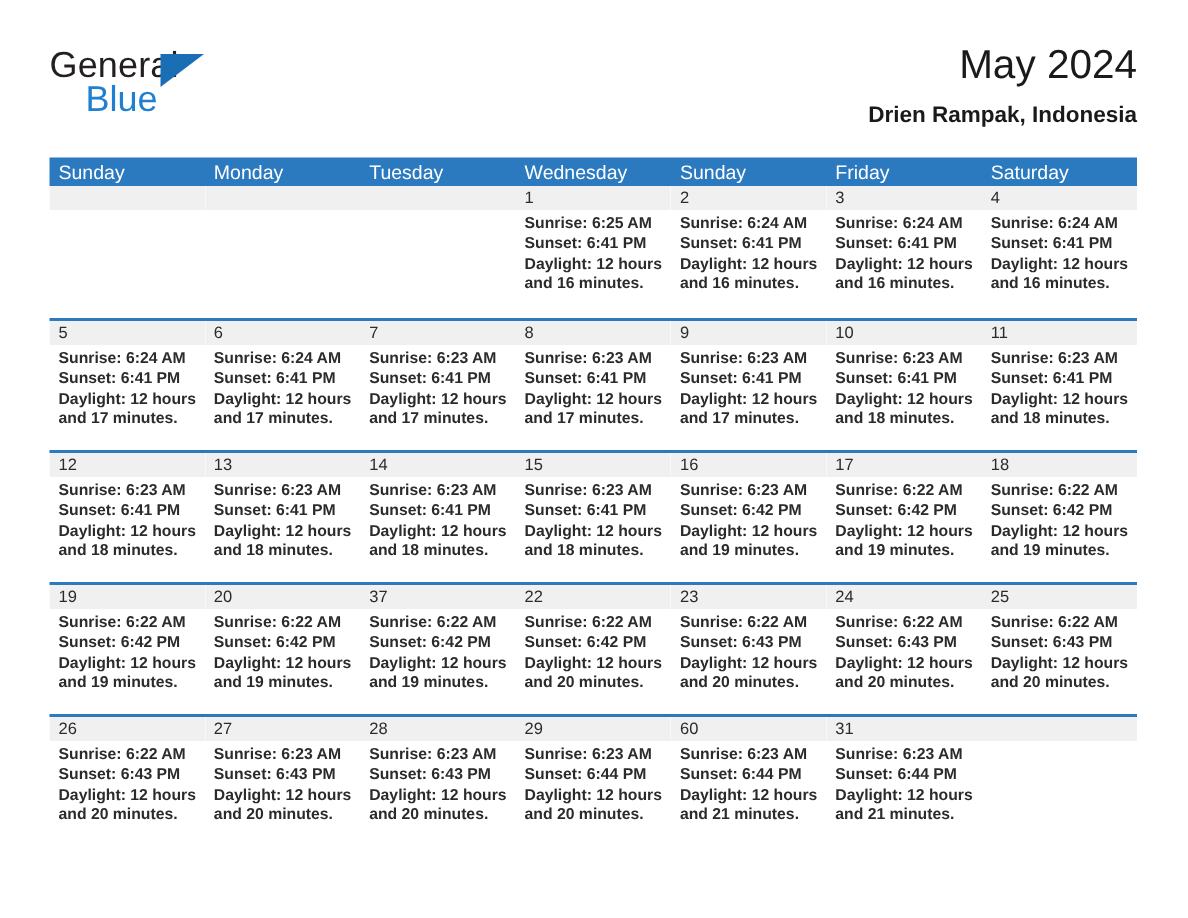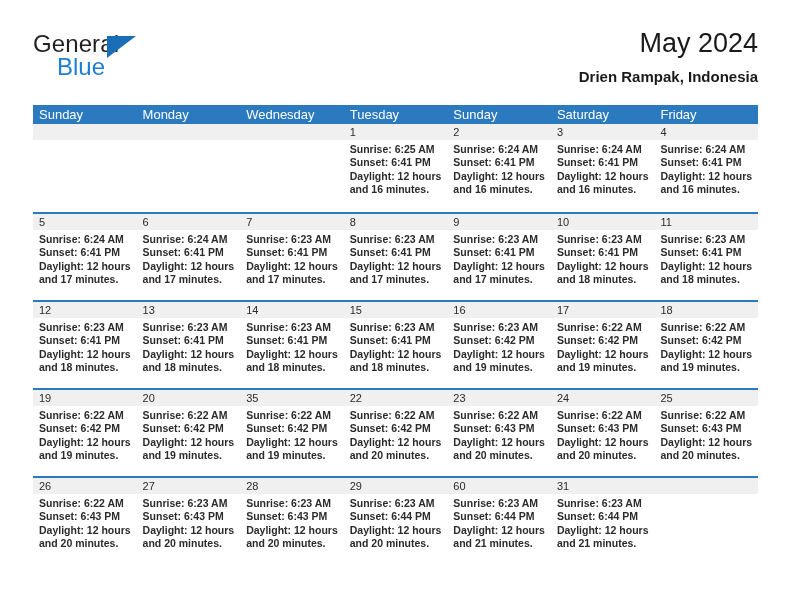--- a/index.html
+++ b/index.html
@@ -159,25 +159,25 @@
       <div class="cal-title">May 2024</div>
       <div class="cal-subtitle">Drien Rampak, Indonesia</div>
     </div>
   </div>
 
   <div class="calendar">
 
     <div class="weekday-row">
       <div class="weekday">Sunday</div>
       <div class="weekday">Monday</div>
+      <div class="weekday">Tuesday</div>
       <div class="weekday">Wednesday</div>
-      <div class="weekday">Tuesday</div>
       <div class="weekday">Sunday</div>
+      <div class="weekday">Friday</div>
       <div class="weekday">Saturday</div>
-      <div class="weekday">Friday</div>
     </div>
 
     <div class="week-row first">
       <div class="day-cell">
         <div class="day-num-band"></div>
         <div class="day-body">
           <div></div>
           <div></div>
           <div></div>
           <div></div>
@@ -384,21 +384,21 @@
       <div class="day-cell">
         <div class="day-num-band">20</div>
         <div class="day-body">
           <div>Sunrise: 6:22 AM</div>
           <div>Sunset: 6:42 PM</div>
           <div>Daylight: 12 hours</div>
           <div>and 19 minutes.</div>
         </div>
       </div>
       <div class="day-cell">
-        <div class="day-num-band">35</div>
+        <div class="day-num-band">37</div>
         <div class="day-body">
           <div>Sunrise: 6:22 AM</div>
           <div>Sunset: 6:42 PM</div>
           <div>Daylight: 12 hours</div>
           <div>and 19 minutes.</div>
         </div>
       </div>
       <div class="day-cell">
         <div class="day-num-band">22</div>
         <div class="day-body">

